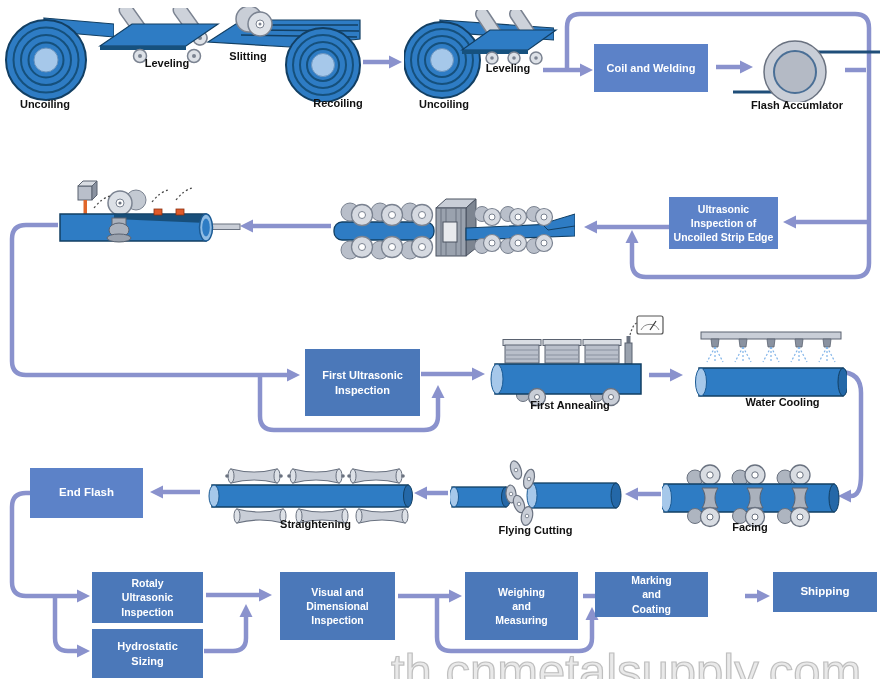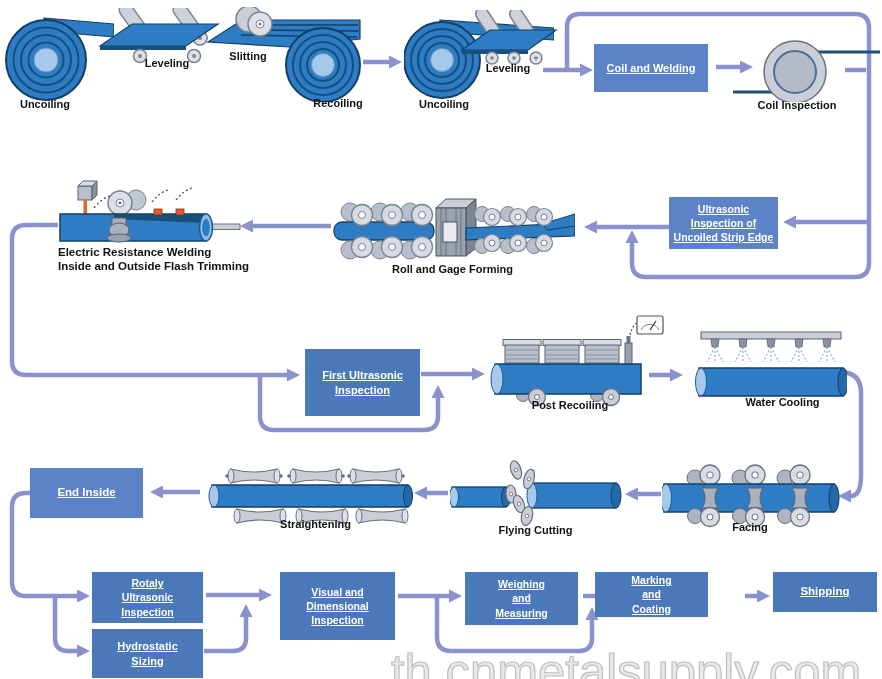--- a/index.html
+++ b/index.html
@@ -6,21 +6,21 @@
   #stage{position:relative;width:882px;height:679px;background:#ffffff;overflow:hidden;
          font-family:"Liberation Sans",sans-serif;}
   svg{position:absolute;}
   .conn{left:0;top:0;z-index:1;}
   .icon{z-index:2;}
   .lbl{position:absolute;z-index:3;font-weight:bold;font-size:11px;color:#111;
        text-align:center;white-space:pre-line;line-height:1.2;}
   .lbl.left{text-align:left;font-size:11.5px;}
   .pbox{position:absolute;z-index:3;display:flex;align-items:center;justify-content:center;
         color:#fff;font-weight:bold;text-align:center;white-space:pre-line;line-height:1.35;
-        font-size:10.5px;text-decoration:underline;}
+        font-size:10.5px;}
   .pbox.light{background:#5C82C8;}
   .pbox.dark{background:#4B78B9;}
   .pbox.f11{font-size:11px;}
   .pbox.f115{font-size:11.5px;}
   .wm{position:absolute;left:391px;top:607px;z-index:10;font-size:49px;font-weight:400;
       letter-spacing:0px;color:rgba(255,255,255,0.55);
       -webkit-text-stroke:1.2px rgba(185,185,185,0.9);
       text-shadow:0 0 1px rgba(185,185,185,0.7);white-space:nowrap;margin-top:36px;}
 </style>
 </head>
@@ -432,48 +432,45 @@
         <ellipse cx="203" cy="51" rx="3" ry="7"></ellipse>
     </g>
   </svg>
 
   <div class="pbox light f11" style="left:594px;top:44px;width:114px;height:48px">Coil and Welding</div>
   <div class="pbox light" style="left:669px;top:197px;width:109px;height:52px">Ultrasonic
 Inspection of
 Uncoiled Strip Edge</div>
   <div class="pbox dark f11" style="left:305px;top:349px;width:115px;height:67px">First Ultrasonic
 Inspection</div>
-  <div class="pbox light f115" style="left:30px;top:468px;width:113px;height:50px">End Inside</div>
+  <div class="pbox light f115" style="left:30px;top:468px;width:113px;height:50px">End Flash</div>
   <div class="pbox dark" style="left:92px;top:572px;width:111px;height:51px">Rotaly
 Ultrasonic
 Inspection</div>
   <div class="pbox dark f11" style="left:92px;top:629px;width:111px;height:49px">Hydrostatic
 Sizing</div>
   <div class="pbox dark" style="left:280px;top:572px;width:115px;height:68px">Visual and
 Dimensional
 Inspection</div>
-  <div class="pbox dark" style="left:465px;top:572px;width:113px;height:53px">Weighing
+  <div class="pbox dark" style="left:465px;top:572px;width:113px;height:68px">Weighing
 and
 Measuring</div>
   <div class="pbox dark" style="left:595px;top:572px;width:113px;height:45px">Marking
 and
 Coating</div>
   <div class="pbox dark f115" style="left:773px;top:572px;width:104px;height:40px">Shipping</div>
 
   <div class="lbl" style="left:0px;top:98px;width:90px">Uncoiling</div>
   <div class="lbl" style="left:127px;top:57px;width:80px">Leveling</div>
   <div class="lbl" style="left:208px;top:50px;width:80px">Slitting</div>
   <div class="lbl" style="left:298px;top:97px;width:80px">Recoiling</div>
   <div class="lbl" style="left:404px;top:98px;width:80px">Uncoiling</div>
   <div class="lbl" style="left:468px;top:62px;width:80px">Leveling</div>
-  <div class="lbl" style="left:733px;top:99px;width:128px">Coil Inspection</div>
-  <div class="lbl" style="left:335px;top:263px;width:235px">Roll and Gage Forming</div>
-  <div class="lbl left" style="left:58px;top:246px;width:270px">Electric Resistance Welding
-Inside and Outside Flash Trimming</div>
-  <div class="lbl" style="left:495px;top:399px;width:150px">Post Recoiling</div>
+  <div class="lbl" style="left:733px;top:99px;width:128px">Flash Accumlator</div>
+  <div class="lbl" style="left:495px;top:399px;width:150px">First Annealing</div>
   <div class="lbl" style="left:710px;top:396px;width:145px">Water Cooling</div>
   <div class="lbl" style="left:695px;top:521px;width:110px">Facing</div>
   <div class="lbl" style="left:468px;top:524px;width:135px">Flying Cutting</div>
   <div class="lbl" style="left:238px;top:518px;width:155px">Straightening</div>
 
   <div class="wm">th.cnmetalsupply.com</div>
 
 </div>
 
 </body></html>

